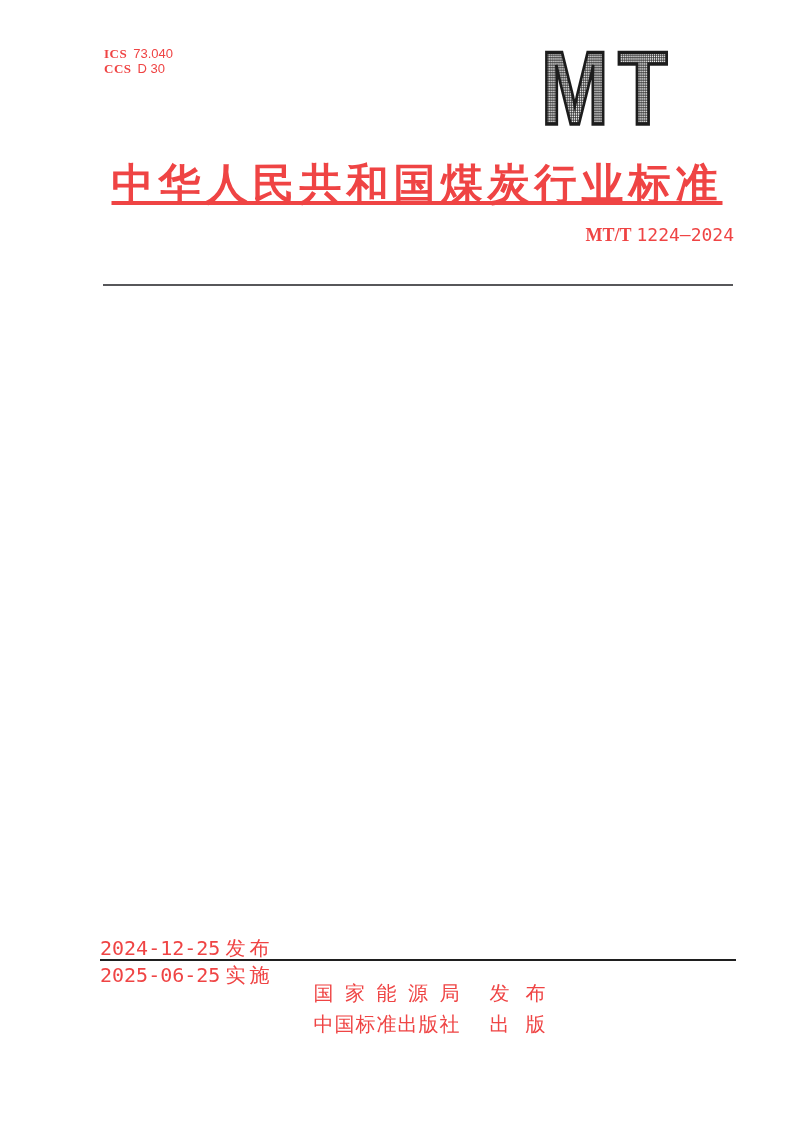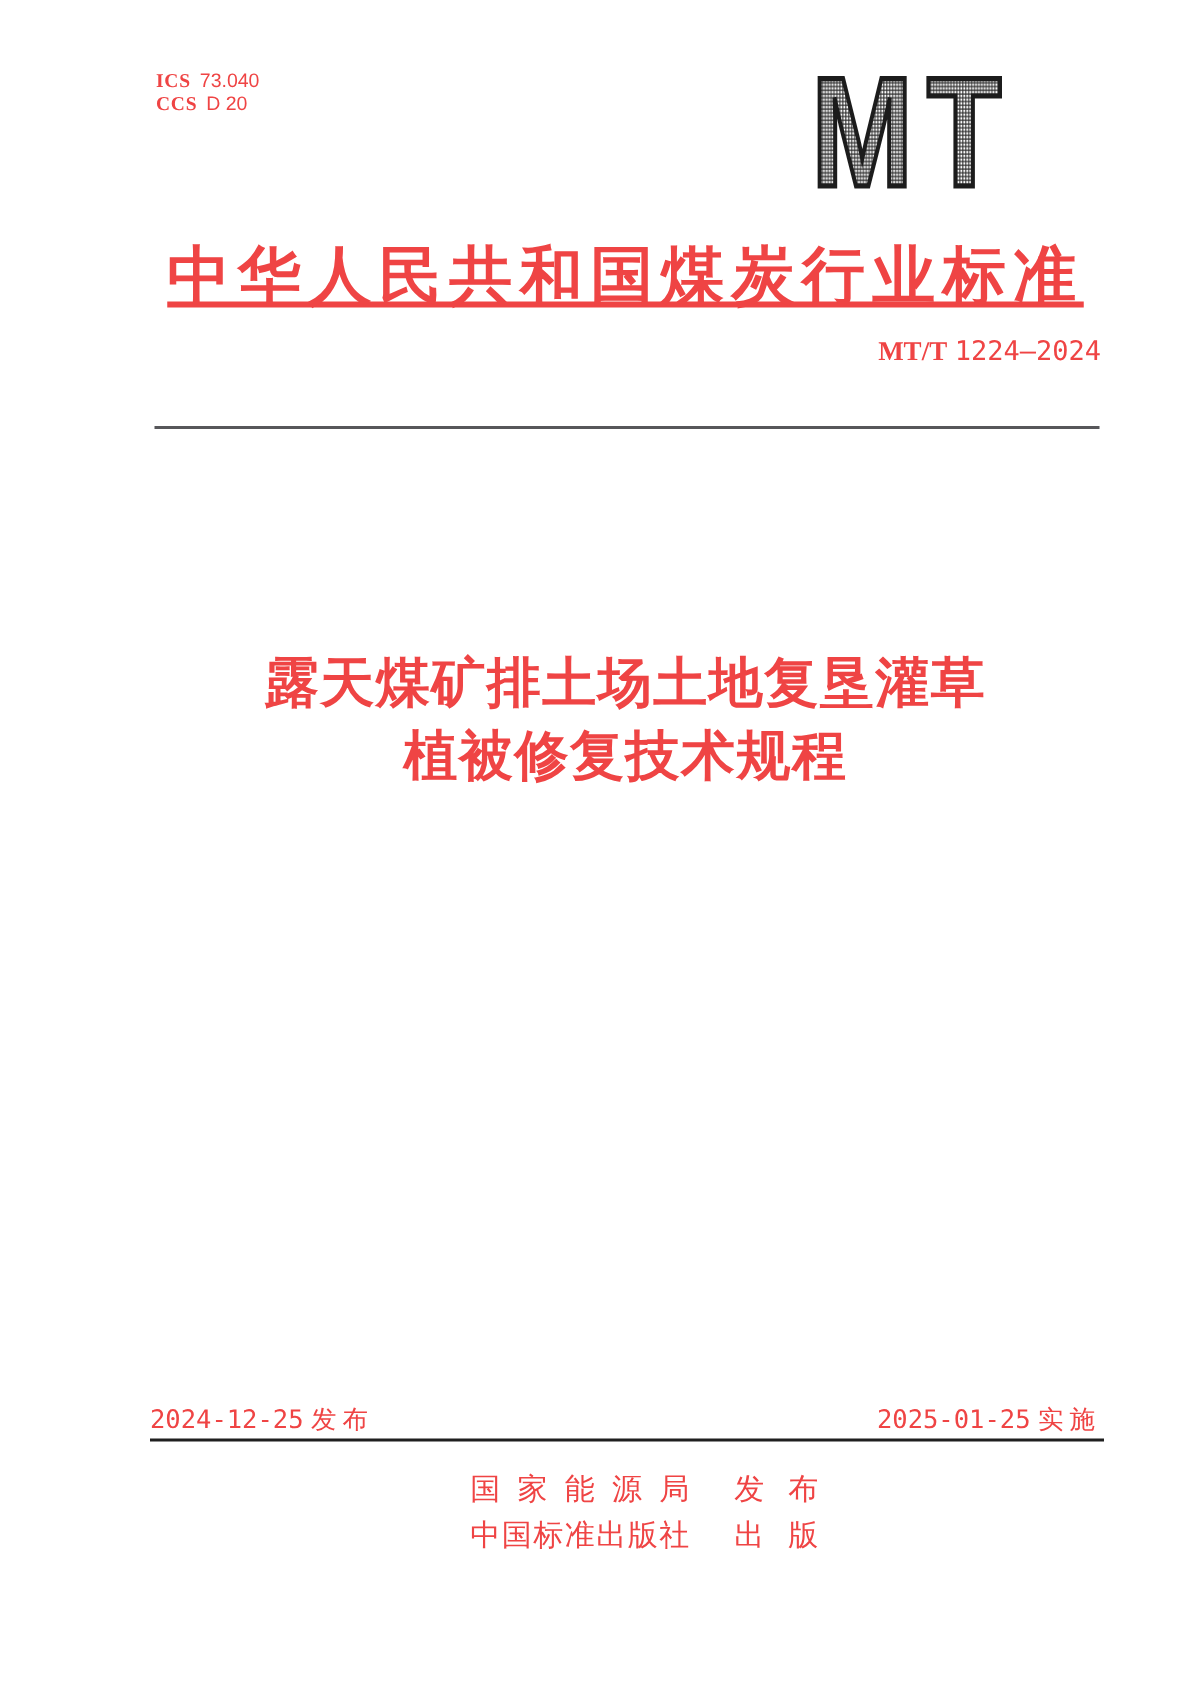--- a/index.html
+++ b/index.html
@@ -38,41 +38,41 @@
   }
   
   .en-title{
     position:absolute;left:80px;top:551px;width:674px;
     text-align:center;font-family:"Liberation Serif",serif;
     font-weight:bold;font-size:17px;line-height:26px;
   }
   
   .dates-row{
     position:absolute;left:100px;top:935px;width:634px;
-    display:flex;justify-content:space-between;
-    font-size:17px;white-space:nowrap;
+    display:flex;justify-content:flex-start;
+    font-size:20px;white-space:nowrap;flex-direction:column;
   }
   .date-label{margin-left:5px;letter-spacing:4px;}
   
   .publishers{position:absolute;left:100px;top:978px;width:634px;text-align:center;font-size:20px;}
   .pub-line{line-height:31px;}
   .pub-name{display:inline-block;width:146px;text-align:justify;text-align-last:justify;vertical-align:bottom;margin-left:25px;}
   .pub-action{display:inline-block;width:56px;margin-left:30px;text-align:justify;text-align-last:justify;vertical-align:bottom;}
 </style>
 </head>
 <body>
 
 <div class="page">
 
   <div class="ics-block">
     <div class="ics-row">
       <span class="lbl">ICS</span><span class="val">73.040</span>
     </div>
     <div class="ics-row">
-      <span class="lbl">CCS</span><span class="val">D 20</span>
+      <span class="lbl">CCS</span><span class="val">D 30</span>
     </div>
   </div>
 
   <svg class="mt-logo" width="142" height="80" viewBox="0 0 142 80" aria-hidden="true">
     <defs>
       <pattern id="hatch" width="5" height="5" patternUnits="userSpaceOnUse">
         <rect width="5" height="5" fill="#ffffff"></rect>
         <path d="M0 0.7 H5 M0 3.2 H5" stroke="#2b2b2b" stroke-width="0.9" fill="none"></path>
         <path d="M0.7 0 V5 M3.2 0 V5" stroke="#2b2b2b" stroke-width="0.9" fill="none"></path>
       </pattern>
@@ -82,32 +82,28 @@
 
   <div class="org-title">中华人民共和国煤炭行业标准</div>
 
   <div class="std-no">
     <span class="prefix">MT/T</span>
     <span class="num">1224—2024</span>
   </div>
 
   <div class="rule-top"></div>
 
-  <div class="cn-title">
-    <div>露天煤矿排土场土地复垦灌草</div>
-    <div>植被修复技术规程</div>
-  </div>
 
 
   <div class="dates-row">
     <span>
       <span class="num">2024-12-25</span><span class="date-label">发布</span>
     </span>
     <span>
-      <span class="num">2025-01-25</span><span class="date-label">实施</span>
+      <span class="num">2025-06-25</span><span class="date-label">实施</span>
     </span>
   </div>
 
   <div class="rule-bottom"></div>
 
   <div class="publishers">
     <div class="pub-line">
       <span class="pub-name">国家能源局</span><span class="pub-action">发布</span>
     </div>
     <div class="pub-line">

